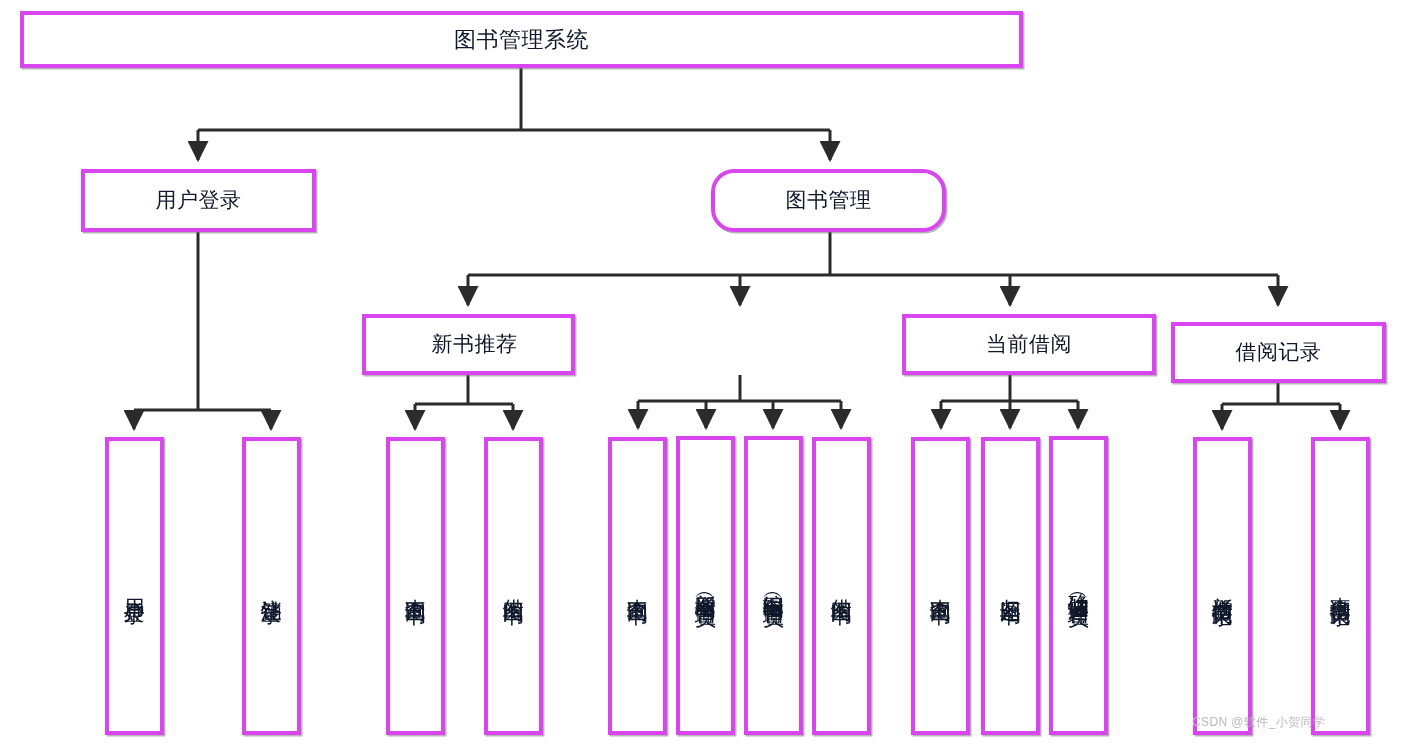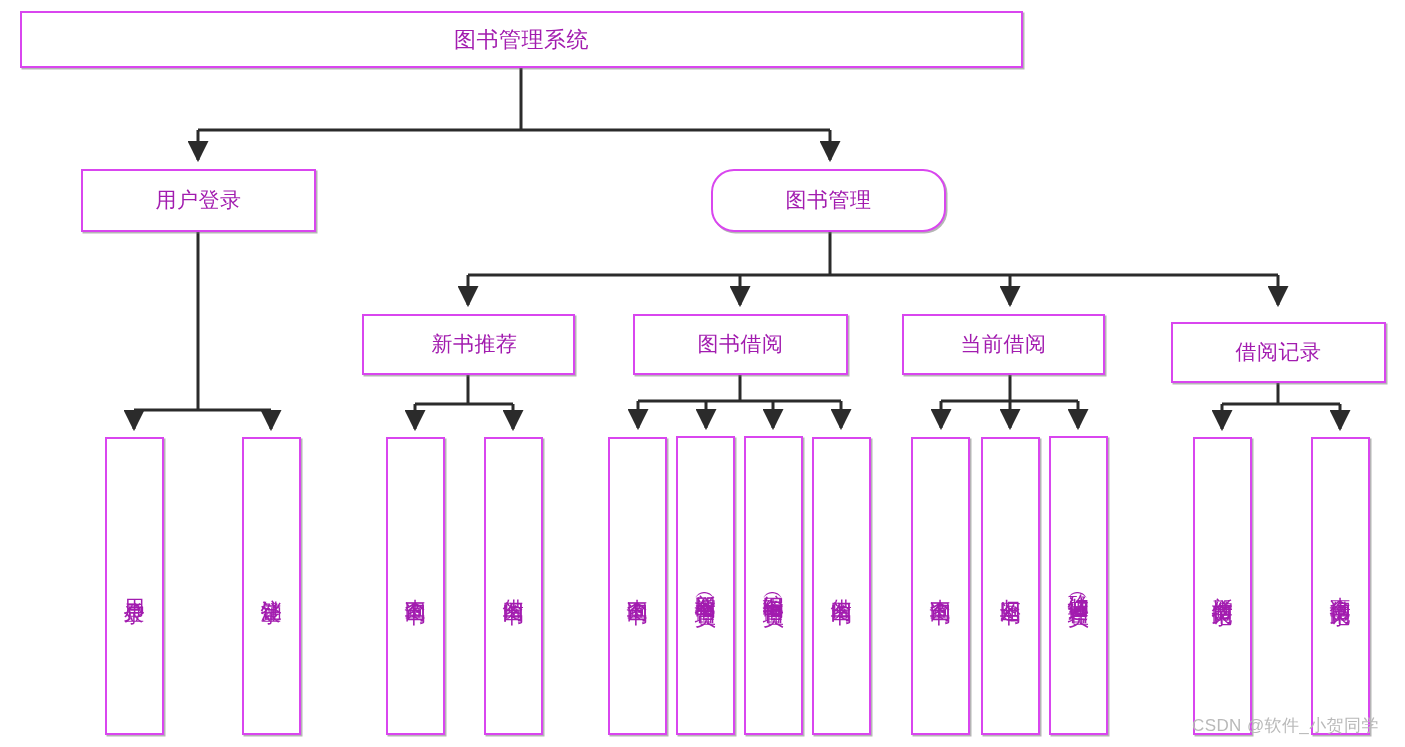--- a/index.html
+++ b/index.html
@@ -22,26 +22,26 @@
     left: 0;
     top: 0;
     width: 1405px;
     height: 747px;
     pointer-events: none;
   }
   .node {
     position: absolute;
     box-sizing: border-box;
     background: #ffffff;
-    border: 2px solid #d946ef;
+    border: 4px solid #d946ef;
     box-shadow: 1.5px 1.5px 0 0 rgba(120,120,120,0.55);
     display: flex;
     align-items: center;
     justify-content: center;
-    color: #a21caf;
+    color: #0f172a;
   }
   .node .lbl {
     display: block;
     text-align: center;
     line-height: 1.18;
     white-space: nowrap;
   }
   .node.horiz .lbl {
     font-size: 21px;
     letter-spacing: 0.5px;
@@ -55,21 +55,21 @@
   }
   .node.vert .lbl {
     writing-mode: vertical-rl;
     text-orientation: upright;
     font-size: 21px;
     line-height: 1.12;
     letter-spacing: 2px;
   }
   .watermark {
     position: absolute;
-    font-size: 17px;
+    font-size: 12px;
     color: #b9b9b9;
     white-space: nowrap;
     letter-spacing: 0.4px;
     pointer-events: none;
     text-align: center;
   }
 </style>
 </head>
 <body>
 
@@ -132,24 +132,21 @@
   <div class="node horiz" style="left:81px; top:169px; width:235px; height:63px;">
     <span class="lbl">用户登录</span>
   </div>
   <div class="node horiz" style="left:711px; top:169px; width:235px; height:63px;border-radius:23px;">
     <span class="lbl">图书管理</span>
   </div>
 
   <div class="node horiz" style="left:362px; top:314px; width:213px; height:61px;padding-left:12px;">
     <span class="lbl">新书推荐</span>
   </div>
-  <div class="node horiz" style="left:633px; top:314px; width:215px; height:61px;">
-    <span class="lbl">图书借阅</span>
-  </div>
-  <div class="node horiz" style="left:902px; top:314px; width:203px; height:61px;">
+  <div class="node horiz" style="left:902px; top:314px; width:254px; height:61px;">
     <span class="lbl">当前借阅</span>
   </div>
   <div class="node horiz" style="left:1171px; top:314px; width:215px; height:61px;margin-top:8px;">
     <span class="lbl">借阅记录</span>
   </div>
 
   <div class="node vert" style="left:105px; top:437px; width:59px; height:298px;">
     <span class="lbl">用户登录</span>
   </div>
   <div class="node vert" style="left:242px; top:437px; width:59px; height:298px;">

